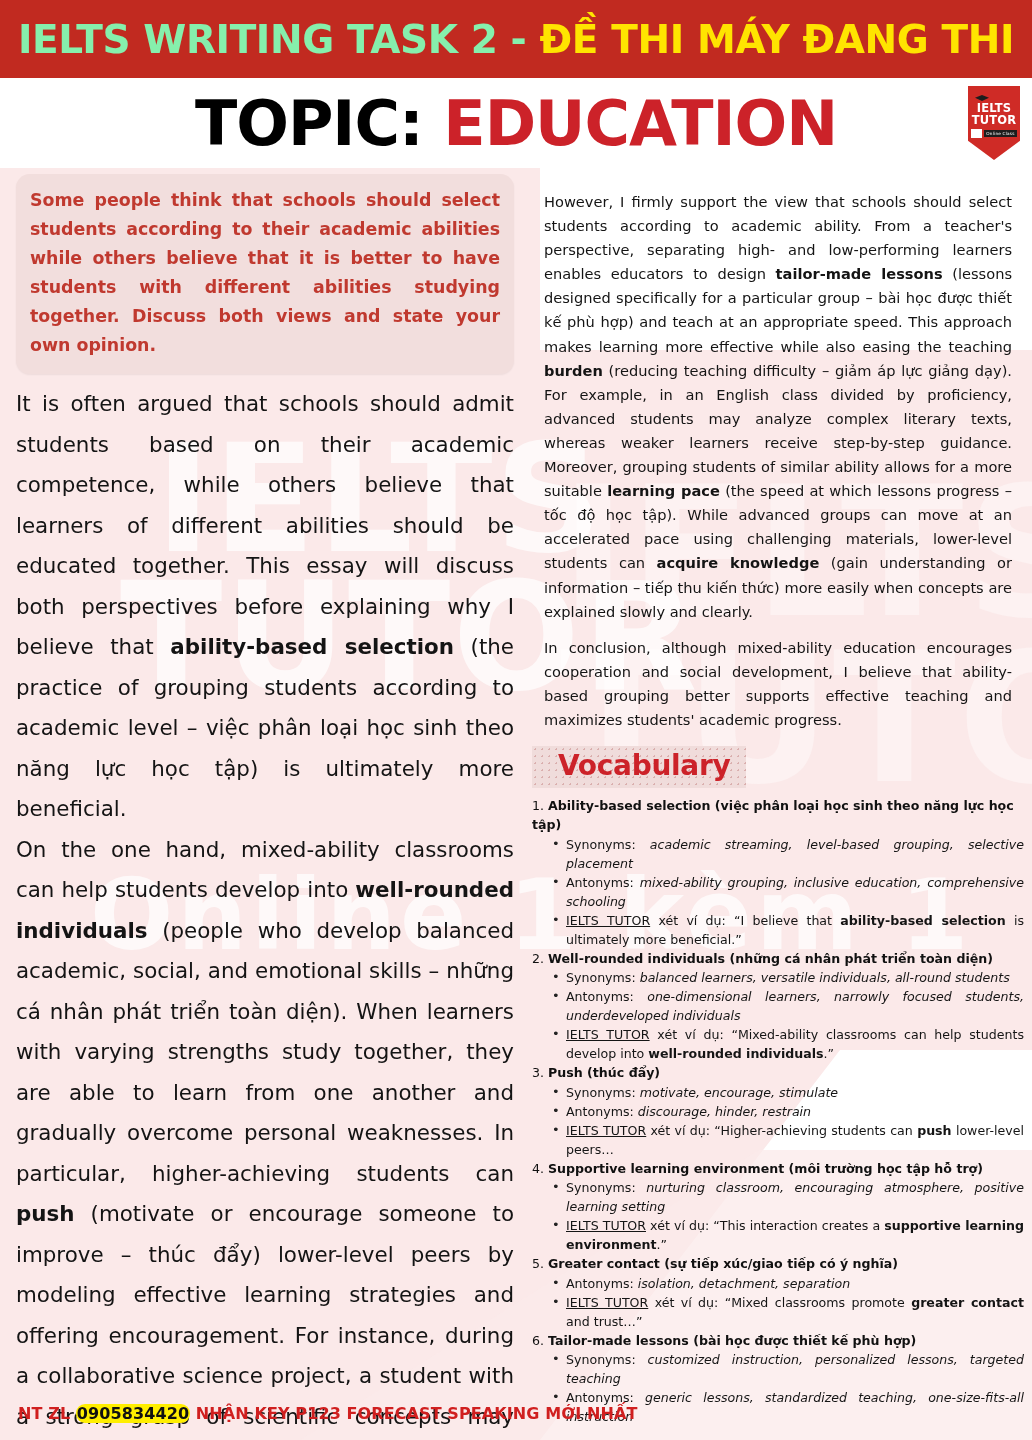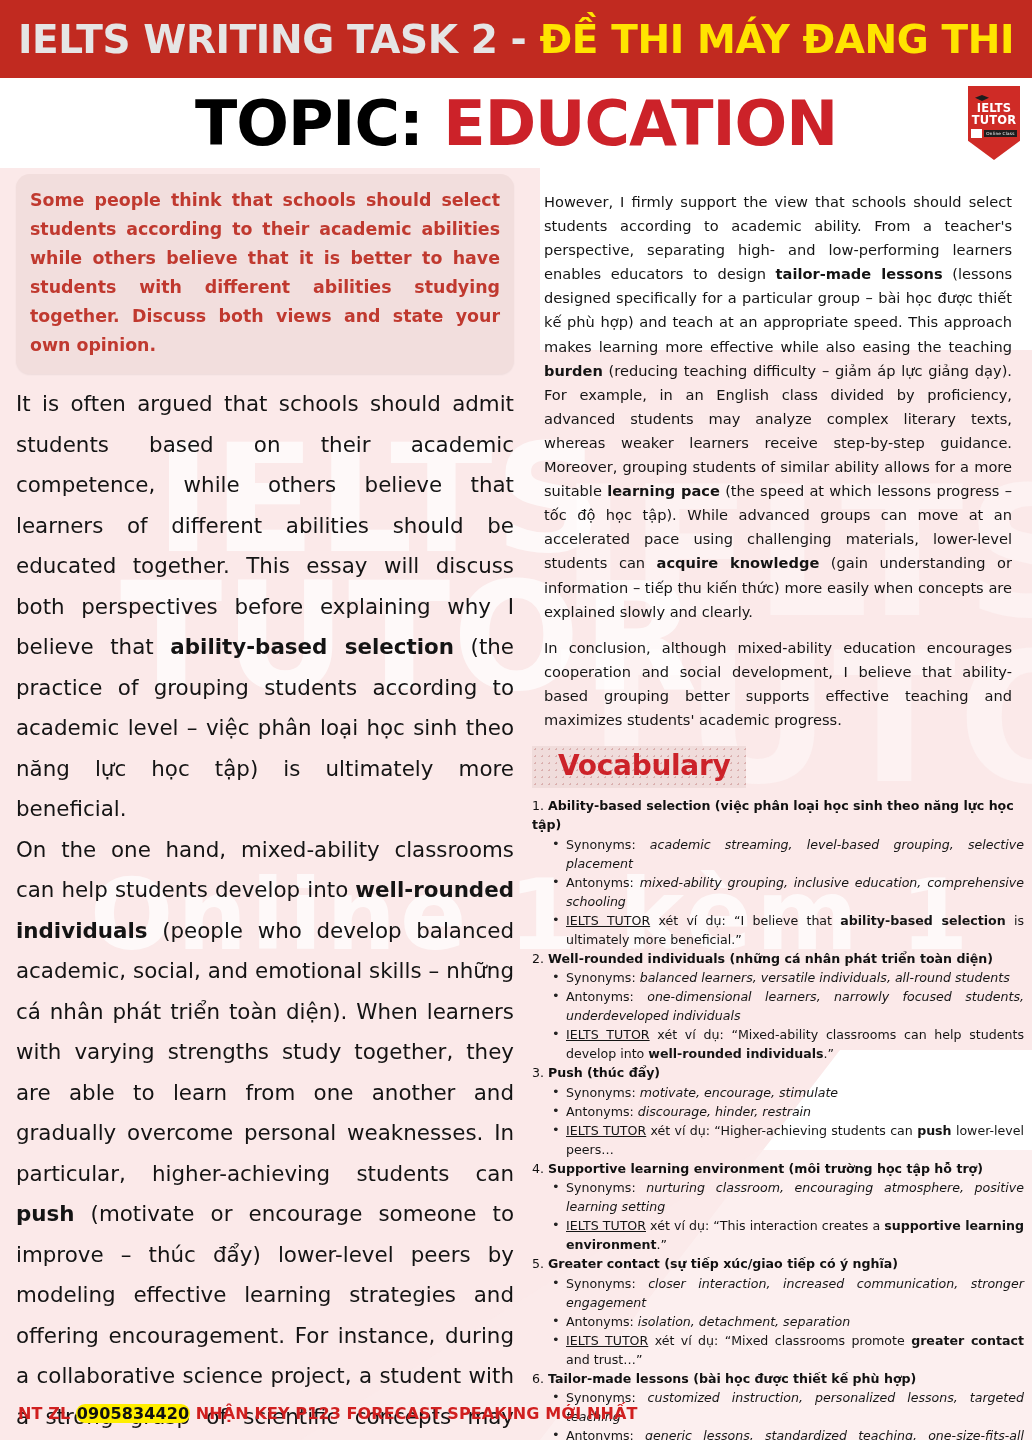--- a/index.html
+++ b/index.html
@@ -24,21 +24,21 @@
   
   #banner{
     position:absolute;left:0;top:0;width:1032px;height:78px;
     background:#c12a20;z-index:5;
     display:flex;align-items:center;justify-content:center;
   }
   #banner .bt{
     font-weight:800;font-size:39px;letter-spacing:-.4px;
     white-space:nowrap;line-height:1;
   }
-  #banner .w{color:#e5e5e5;}
+  #banner .w{color:#86efac;}
   #banner .y{color:#ffe400;}
 
   
   #topic{
     position:absolute;left:0;top:78px;width:1032px;height:92px;z-index:5;
     display:flex;align-items:center;justify-content:center;
   }
   #topic .tt{font-weight:800;font-size:62px;letter-spacing:-1px;line-height:1;white-space:nowrap;}
   #topic .k{color:#000000;}
   #topic .r{color:#cc2229;}
@@ -216,21 +216,20 @@
         <li>
           <div class="vterm"><span class="num">4. </span><span>Supportive learning environment (môi trường học tập hỗ trợ)</span></div>
           <ul class="vsub">
             <li><span>Synonyms: </span><i>nurturing classroom, encouraging atmosphere, positive learning setting</i></li>
             <li><span class="tutor">IELTS TUTOR</span><span> xét ví dụ: </span><span>“This interaction creates a </span><b>supportive learning environment</b><span>.”</span></li>
           </ul>
         </li>
         <li>
           <div class="vterm"><span class="num">5. </span><span>Greater contact (sự tiếp xúc/giao tiếp có ý nghĩa)</span></div>
           <ul class="vsub">
-            <li><span>Synonyms: </span><i>closer interaction, increased communication, stronger engagement</i></li>
             <li><span>Antonyms: </span><i>isolation, detachment, separation</i></li>
             <li><span class="tutor">IELTS TUTOR</span><span> xét ví dụ: </span><span>“Mixed classrooms promote </span><b>greater contact</b><span> and trust…”</span></li>
           </ul>
         </li>
         <li>
           <div class="vterm"><span class="num">6. </span><span>Tailor-made lessons (bài học được thiết kế phù hợp)</span></div>
           <ul class="vsub">
             <li><span>Synonyms: </span><i>customized instruction, personalized lessons, targeted teaching</i></li>
             <li><span>Antonyms: </span><i>generic lessons, standardized teaching, one-size-fits-all instruction</i></li>
           </ul>

